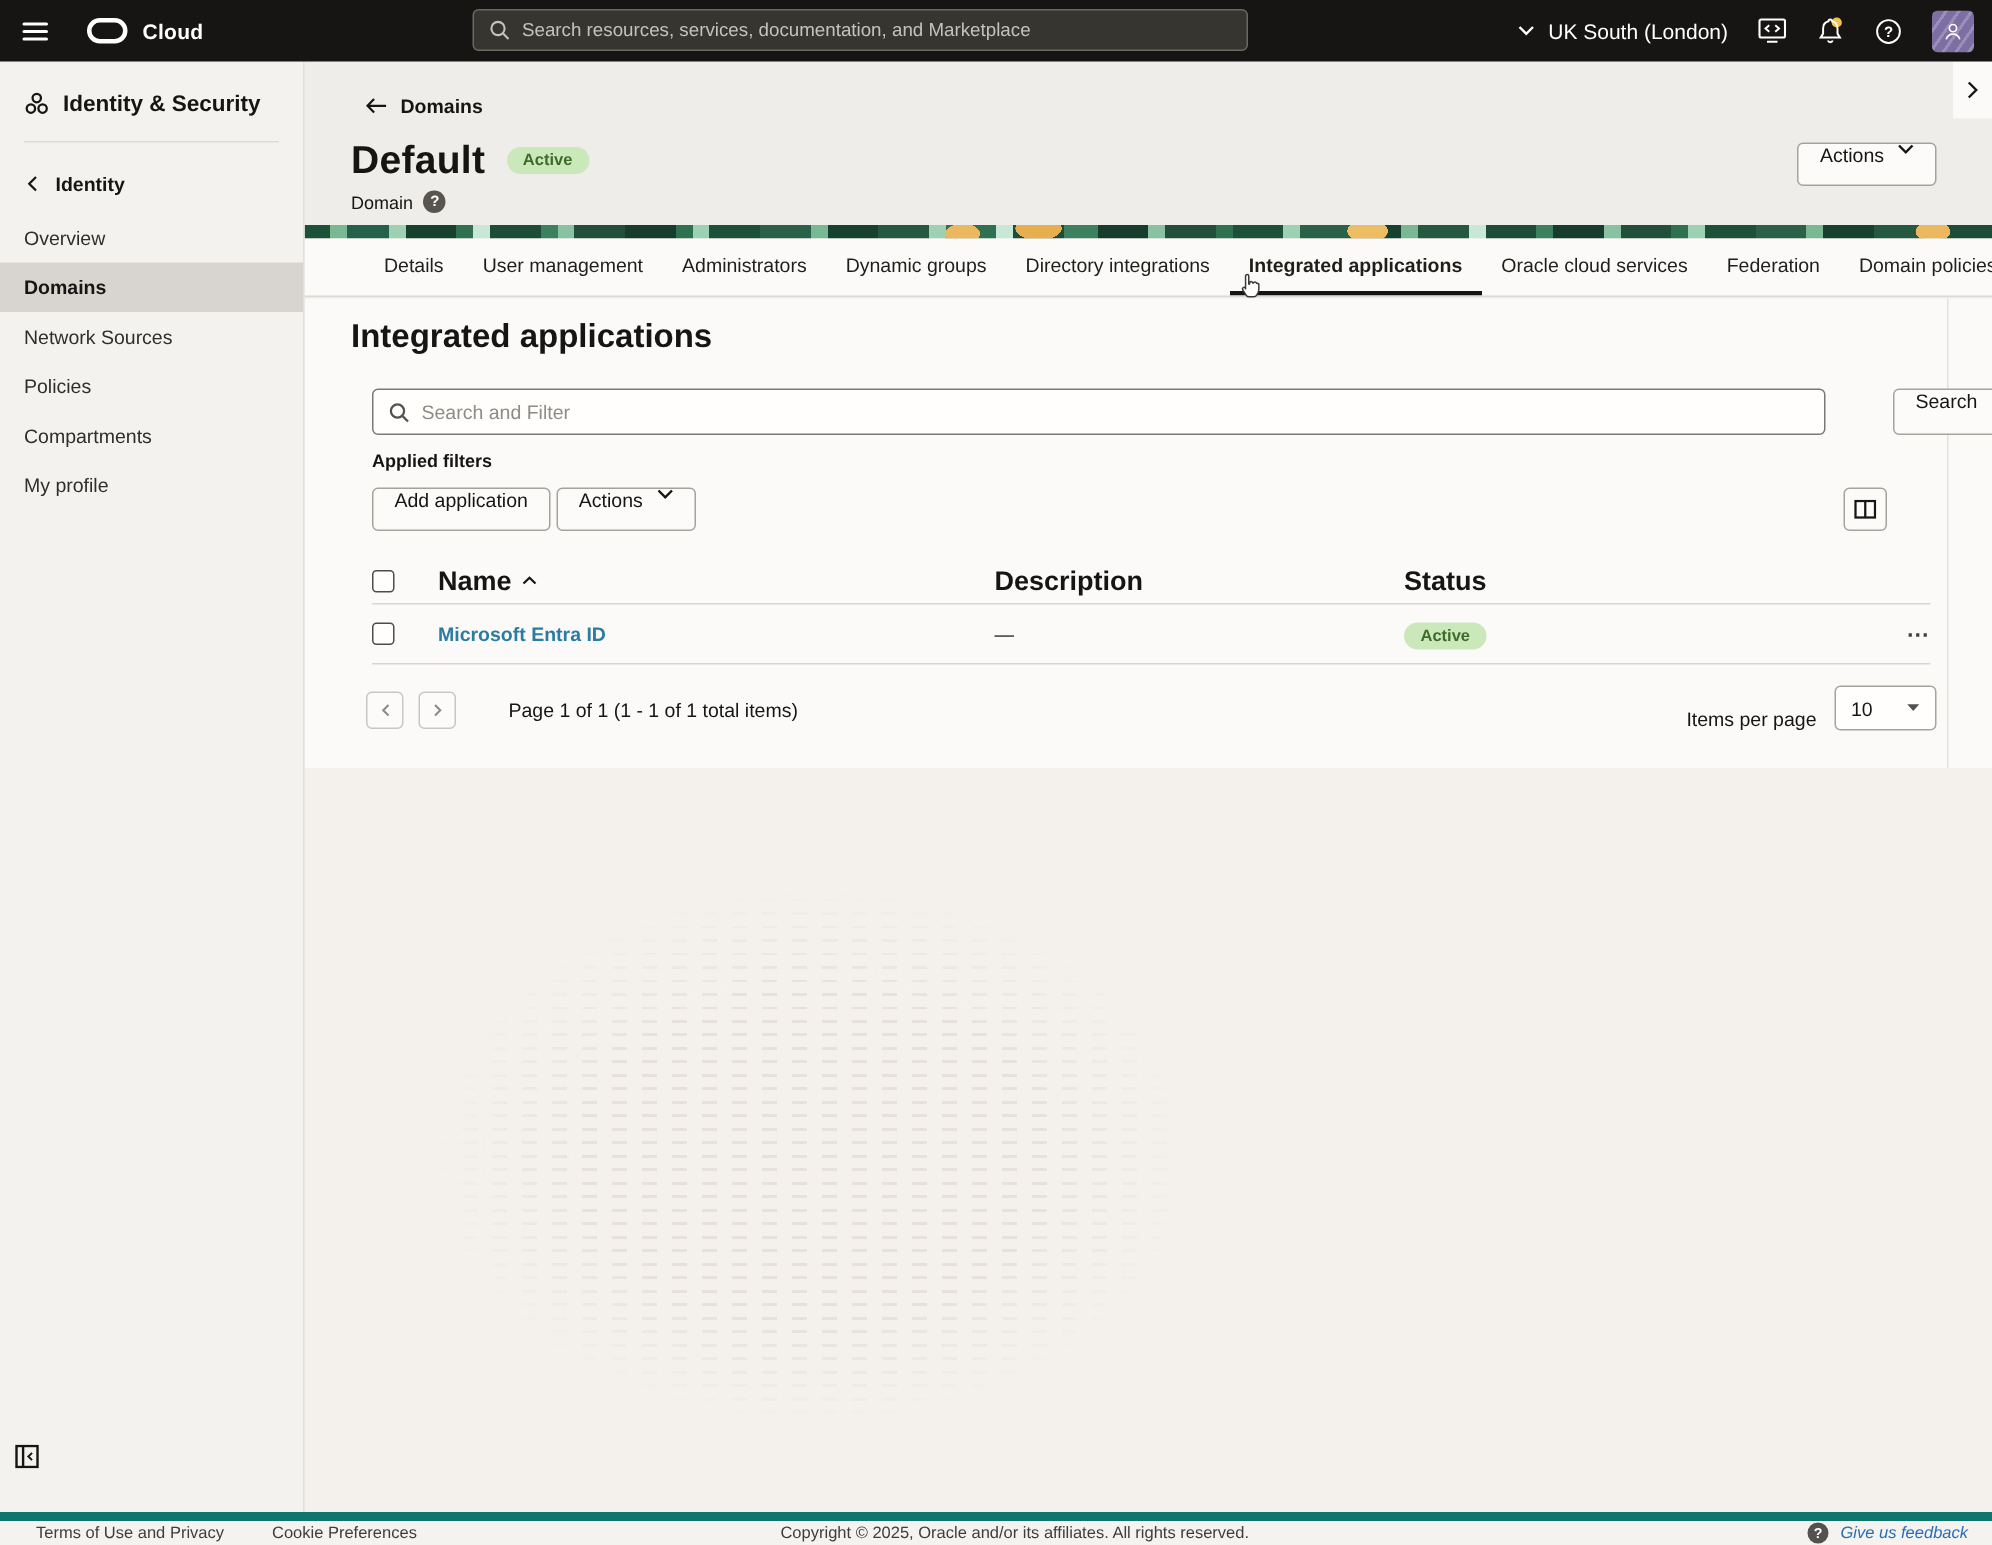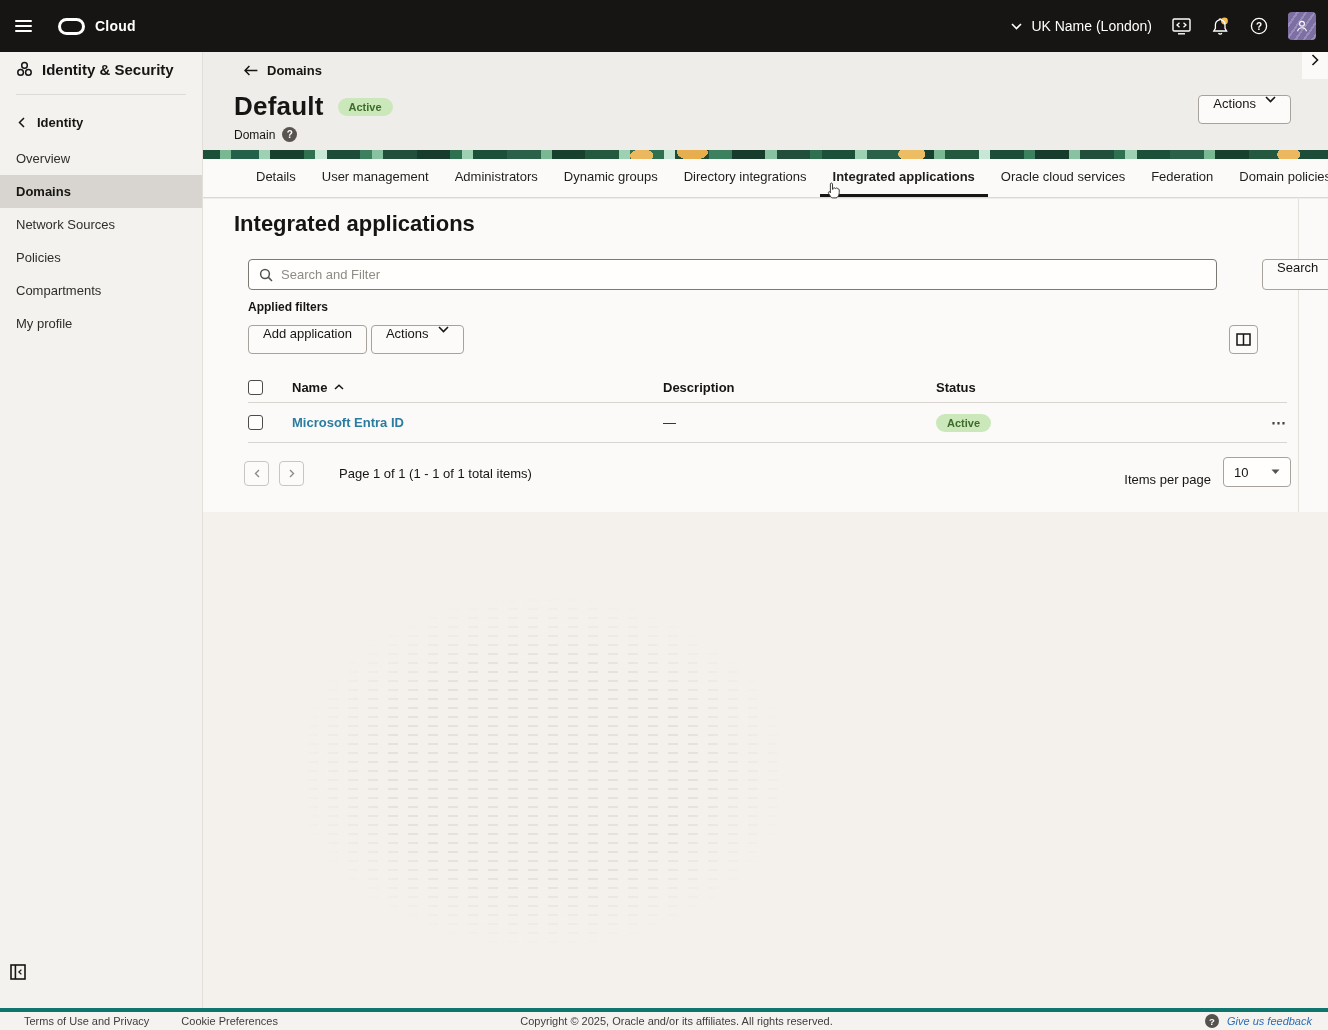--- a/index.html
+++ b/index.html
@@ -1,20 +1,20 @@
 <!DOCTYPE html>
 <html style="--topbar_bg: #161513; --link: #2a7da0; --badge_bg: #cbe8bb; --badge_text: #3f6b2a; --footer_link: #2a6db5; --active_tab_underline: #161513;"><head>
 <meta charset="utf-8">
 <style>
   * { box-sizing: border-box; margin: 0; padding: 0; }
   body { font-family: "Liberation Sans", sans-serif; width: 1328px; height: 1030px; overflow: hidden; background:#efedea; color:#161513; }
   .app { position:relative; width:1328px; height:1030px; overflow:hidden; }
 
   
-  .topbar { position:absolute; left:0; top:0; width:1328px; height:52px; background:var(--topbar_bg,#161513); display:flex; align-items:center; z-index:30; }
+  .topbar { position:absolute; left:0; top:0; width:1328px; height:41px; background:var(--topbar_bg,#161513); display:flex; align-items:center; z-index:30; }
   .hamburger { width:46px; height:41px; display:flex; align-items:center; justify-content:center; cursor:pointer; }
   .hamburger span { display:block; width:17px; height:2px; background:#fff; border-radius:1px; box-shadow:0 -5px 0 #fff, 0 5px 0 #fff; }
   .brand { display:flex; align-items:center; gap:10px; margin-left:12px; }
   .oracle-ring { width:27px; height:17px; border:3.5px solid #fff; border-radius:9px; }
   .brand-name { color:#fff; font-size:14px; font-weight:700; letter-spacing:.2px; }
   .top-search { position:absolute; left:315px; top:6px; width:517px; height:28px; background:#37352f; border:1px solid #6b6862; border-radius:4px; display:flex; align-items:center; padding:0 10px; gap:8px; }
   .top-search svg { flex:none; }
   .top-search input { flex:1; background:transparent; border:none; outline:none; color:#e8e6e3; font-size:12.5px; font-family:"Liberation Sans",sans-serif; }
   .top-search input::placeholder { color:#c5c2be; }
   .top-right { margin-left:auto; display:flex; align-items:center; gap:19px; padding-right:12px; color:#fff; }
@@ -63,21 +63,21 @@
   .filter-row { position:absolute; left:45px; top:60px; display:flex; gap:29px; }
   .filter-box { width:969px; height:31px; background:#fffefd; border:1px solid #7c7873; border-radius:4px; display:flex; align-items:center; padding:0 10px; gap:8px; }
   .filter-box input { flex:1; border:none; outline:none; background:transparent; font-size:13px; color:#161513; font-family:"Liberation Sans",sans-serif; }
   .filter-box input::placeholder { color:#8f8b85; }
   .search-btn { height:31px;margin-left:16px; }
   .applied-filters { position:absolute; left:45px; top:101px; font-size:12px; font-weight:700; }
   .actions-row { position:absolute; left:45px; top:126px; display:flex; gap:4px; }
   .columns-btn { position:absolute; right:70px; top:126px; width:29px; height:29px; border:1px solid #a7a29c; border-radius:4px; background:#fcfbfa; display:flex; align-items:center; justify-content:center; cursor:pointer; }
 
   .table { position:absolute; left:45px; top:173px; width:1039px; }
-  .t-head { display:flex; align-items:center; height:31px; border-bottom:1px solid #d9d6d1; font-size:13px; font-weight:700; }
+  .t-head { display:flex; align-items:center; height:31px; border-bottom:1px solid #d9d6d1; font-size:18px; font-weight:700; }
   .t-row { display:flex; align-items:center; height:40px; border-bottom:1px solid #d9d6d1; font-size:13px; }
   .col-check { width:44px; display:flex; align-items:center; }
   .col-name { width:371px; display:flex; align-items:center; gap:7px; }
   .col-desc { width:273px; }
   .col-status { flex:1; }
   .col-menu { width:40px; text-align:right; }
   .checkbox { width:15px; height:15px; border:1.7px solid #4f4c47; border-radius:3px; background:#fffefd; cursor:pointer; }
   .link { color:var(--link,#2a7da0); font-weight:700; text-decoration:none; cursor:pointer; }
   .dots { font-size:15px; font-weight:700; letter-spacing:1px; color:#44423e; cursor:pointer; }
 
@@ -90,47 +90,54 @@
   .lower { position:absolute; left:0; top:471px; width:1125px; height:496px; background:#f4f1ed; overflow:hidden; }
   .watermark { position:absolute; left:25px; top:35px; width:630px; height:450px; opacity:.6;
     background-image:
       repeating-linear-gradient(90deg, transparent 0 10px, #f4f1ed 10px 20px),
       repeating-linear-gradient(180deg, transparent 0 7px, #ddd8d0 7px 9px);
     -webkit-mask-image: radial-gradient(closest-side, #000 50%, transparent 80%);
     mask-image: radial-gradient(closest-side, #000 50%, transparent 80%);
   }
 
   
-  .footer { position:absolute; left:0; bottom:0; width:1328px; height:22px; background:#f5f3f0; border-top:4px solid #0f766e; display:flex; align-items:center; font-size:11px; color:#3f3d3a; z-index:20; }
+  .footer { position:absolute; left:0; bottom:0; width:1328px; height:22px; background:#f5f3f0; border-top:6px solid #0f766e; display:flex; align-items:center; font-size:11px; color:#3f3d3a; z-index:20; }
   .footer .f-left { display:flex; gap:32px; padding-left:24px; }
   .footer .f-left span { cursor:pointer; }
   .f-copy { position:absolute; left:50%; transform:translateX(-46%); color:#3f3d3a; }
   .f-right { margin-left:auto; display:flex; align-items:center; gap:8px; padding-right:16px; }
   .f-help { width:14px; height:14px; border-radius:50%; background:#54524e; color:#fff; font-size:9.5px; font-weight:700; display:flex; align-items:center; justify-content:center; }
   .f-link { color:var(--footer_link,#2a6db5); cursor:pointer;font-style:italic; }
 </style>
 </head>
 <body>
 
 <div class="app">
 
   <div class="topbar">
     <div class="hamburger">
         <span></span>
       </div>
     <div class="brand">
       <div class="oracle-ring"></div>
       <span class="brand-name">Cloud</span>
     </div>
+    <div class="top-search">
+      <svg width="14" height="14" viewBox="0 0 14 14">
+          <circle cx="6" cy="6" r="4.4" fill="none" stroke="#c5c2be" stroke-width="1.4"></circle>
+          <line x1="9.4" y1="9.4" x2="13" y2="13" stroke="#c5c2be" stroke-width="1.4"></line>
+        </svg>
+      <input placeholder="Search resources, services, documentation, and Marketplace" style="">
+    </div>
     <div class="top-right">
       <div class="region">
         <svg width="11" height="7" viewBox="0 0 11 7">
             <path d="M1 1l4.5 4.5L10 1" stroke="#fff" stroke-width="1.6" fill="none"></path>
           </svg>
-        <span>UK Name (London)</span>
+        <span>UK South (London)</span>
       </div>
       <div class="icon-btn">
         <svg width="19" height="17" viewBox="0 0 19 17">
             <rect x="1" y="1" width="17" height="12" rx="1.2" fill="none" stroke="#fff" stroke-width="1.4"></rect>
             <path d="M7.5 4.8L5 7l2.5 2.2M11.5 4.8L14 7l-2.5 2.2" stroke="#fff" stroke-width="1.3" fill="none"></path>
             <line x1="6" y1="15.8" x2="13" y2="15.8" stroke="#fff" stroke-width="1.4"></line>
           </svg>
       </div>
       <div class="icon-btn">
         <svg width="20" height="19" viewBox="0 0 20 19">

